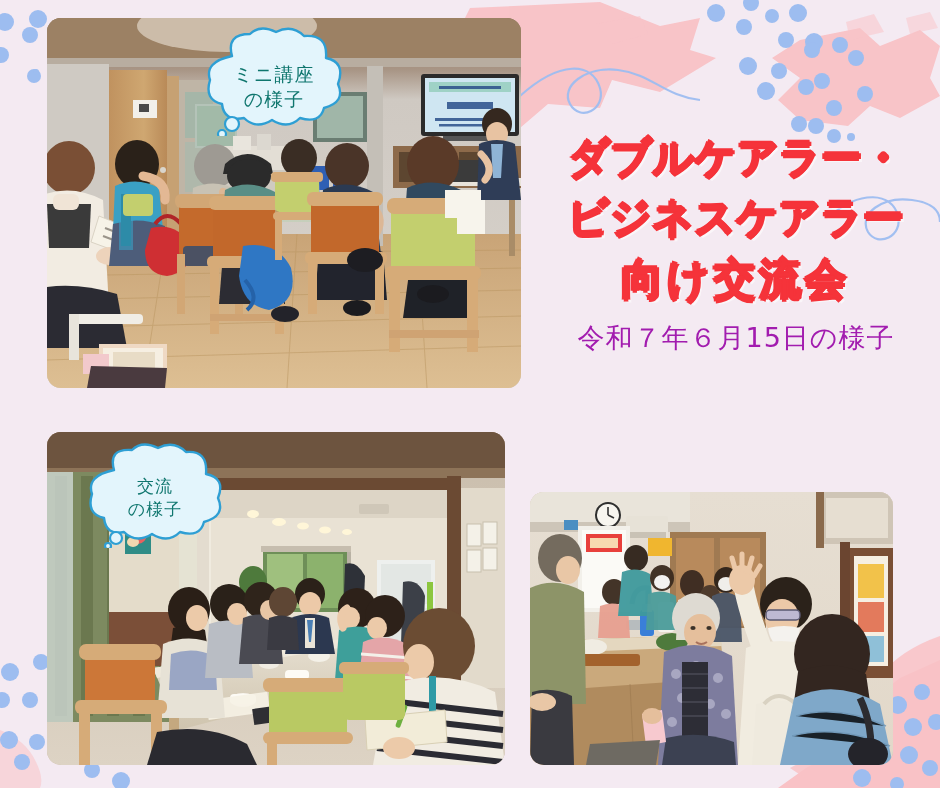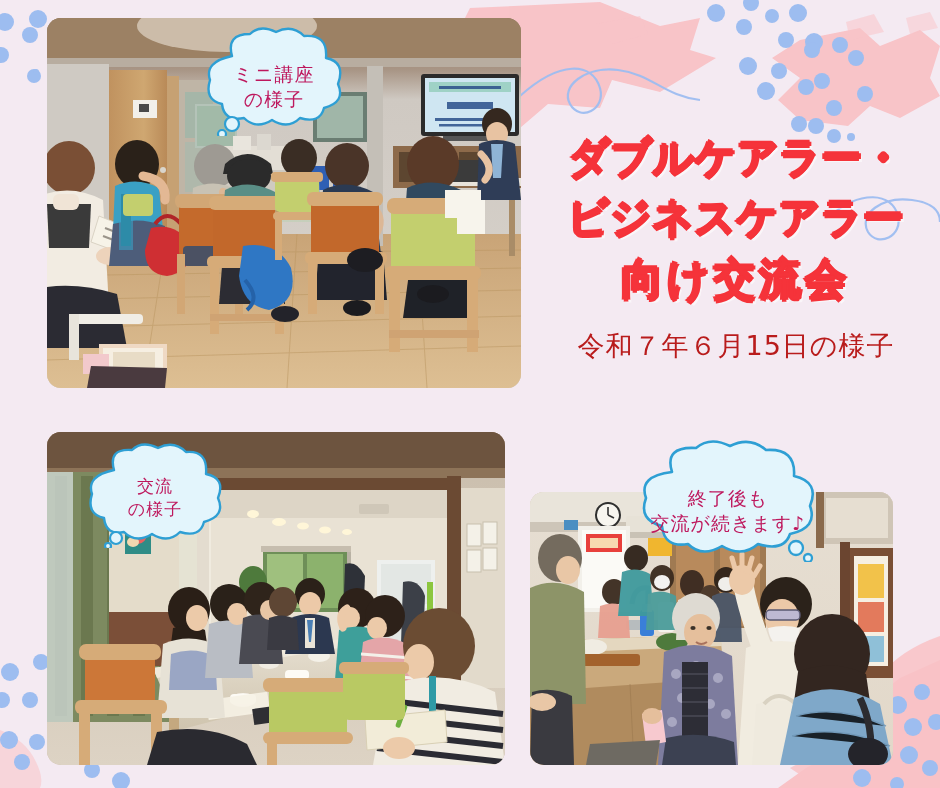--- a/index.html
+++ b/index.html
@@ -53,38 +53,38 @@
     text-shadow:
       2px 0 0 #f5333a, -2px 0 0 #f5333a,
       0 2px 0 #f5333a, 0 -2px 0 #f5333a,
       3px 3px 0 rgba(255,255,255,0.55);
     transform:scaleX(0.97);
   }
   #title-line-1{ font-size:42px; }
   #title-line-2{ font-size:42px; }
   #title-line-3{ font-size:43px; letter-spacing:4px; }
   #subtitle{
-    margin-top:17px;
+    margin-top:9px;
     font-size:27px;
-    color:#b91c1c;
+    color:#a21caf;
     letter-spacing:1px;
     white-space:nowrap;
   }
 
   
   .cloud{
     position:absolute;
     pointer-events:none;
   }
   .cloud svg{ display:block; }
   .cloud .cloud-text{
     position:absolute;
     left:0; right:0;
     text-align:center;
-    color:#be185d;
+    color:#0f766e;
     font-weight:normal;
     line-height:1.34;
     letter-spacing:1px;
     white-space:pre-line;
   }
 
   #cloud-mini      { left:196px; top:26px;  }
   #cloud-mini .cloud-text      { top:36px; font-size:19px; }
 
   #cloud-kouryu    { left:80px;  top:442px; }
@@ -825,30 +825,14 @@
       </g>
       <g fill="#e3f5fc" stroke="#2e9fd4" stroke-width="2.2">
         <circle cx="36" cy="96" r="6"></circle>
         <circle cx="28" cy="104" r="3"></circle>
       </g>
     </svg>
     <div class="cloud-text">交流
 の様子</div>
   </div>
 
-  <div class="cloud" id="cloud-after">
-    <svg width="200" height="122" viewBox="0 0 200 122" xmlns="http://www.w3.org/2000/svg">
-      <g fill="#e3f5fc" stroke="#2e9fd4" stroke-width="2.6" stroke-linejoin="round">
-        <path d="M44 32 Q36 6 68 8 Q82 -4 102 6 Q122 -4 138 10
-                 Q168 8 166 36 Q192 42 182 66 Q190 88 162 94
-                 Q156 112 130 104 Q114 118 94 106 Q74 118 60 104
-                 Q36 108 34 86 Q10 80 18 58 Q10 36 44 32 Z"></path>
-      </g>
-      <g fill="#e3f5fc" stroke="#2e9fd4" stroke-width="2.3">
-        <circle cx="168" cy="108" r="7"></circle>
-        <circle cx="180" cy="118" r="4"></circle>
-      </g>
-    </svg>
-    <div class="cloud-text">終了後も
-交流が続きます♪</div>
-  </div>
 
 </div>
 
 </body></html>

